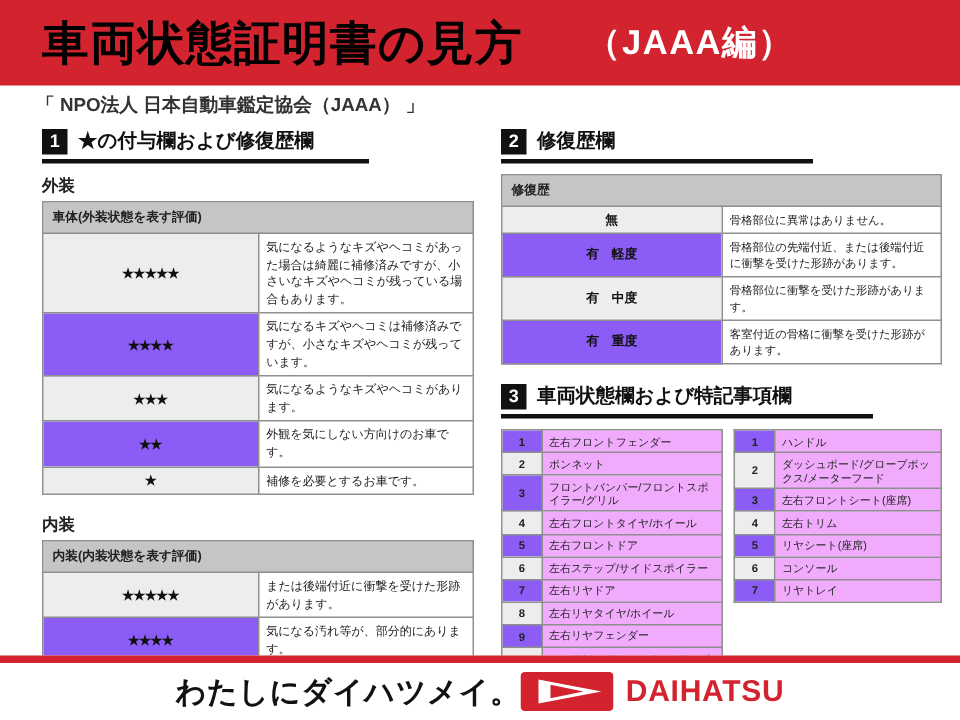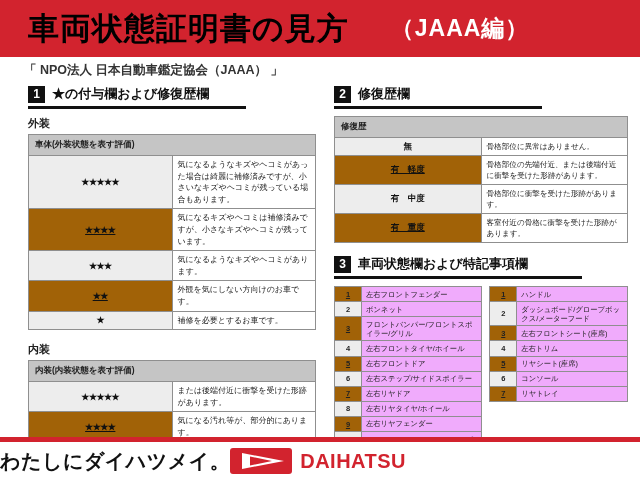--- a/index.html
+++ b/index.html
@@ -42,21 +42,21 @@
   table.grid td,table.grid th{border:1px solid #8f8f8f;}
   .thead-cell{
     background:#c5c5c5;font-size:8.5px;font-weight:bold;text-align:left;
     padding:4px 6px;color:#222;
   }
   .key-cell{
     text-align:center;vertical-align:middle;font-size:9px;font-weight:bold;
     letter-spacing:-0.5px;color:#111;width:62px;padding:2px;
   }
   .shade-a{background:#ededed;}
-  .shade-b{background:#a16207;text-decoration:underline;}
+  .shade-b{background:#8b5cf6;}
   .desc-cell{
     background:#fff;font-size:8px;line-height:1.45;padding:3px 5px;color:#222;
     vertical-align:middle;
   }
   
   .repair .key-cell{width:56px;font-size:8.5px;letter-spacing:0;}
   .repair .desc-cell{font-size:7.6px;}
   
   .pair{display:flex;gap:7px;align-items:flex-start;}
   .pair table{border-collapse:collapse;table-layout:fixed;}
@@ -68,21 +68,21 @@
     padding:2px 1px;vertical-align:middle;
   }
   .item-cell{
     background:#f0abfc;font-size:7.3px;line-height:1.25;padding:2.5px 4px;color:#222;
     vertical-align:middle;word-break:break-all;
   }
   
   .footer{position:absolute;left:0;right:0;bottom:0;height:43px;background:#fff;}
   .footer-bar{height:5px;background:#d2232e;}
   .footer-content{
-    height:38px;display:flex;align-items:center;justify-content:flex-start;
+    height:38px;display:flex;align-items:center;justify-content:center;
   }
   .slogan{font-size:20px;font-weight:bold;color:#111;letter-spacing:0.5px;}
   .brand-lockup{display:flex;align-items:center;gap:8px;}
   .brand-mark{display:block;}
   .brand-name{font-size:20px;font-weight:bold;color:#d2232e;letter-spacing:0.5px;}
 </style>
 </head>
 <body>
 
 <div class="banner">

